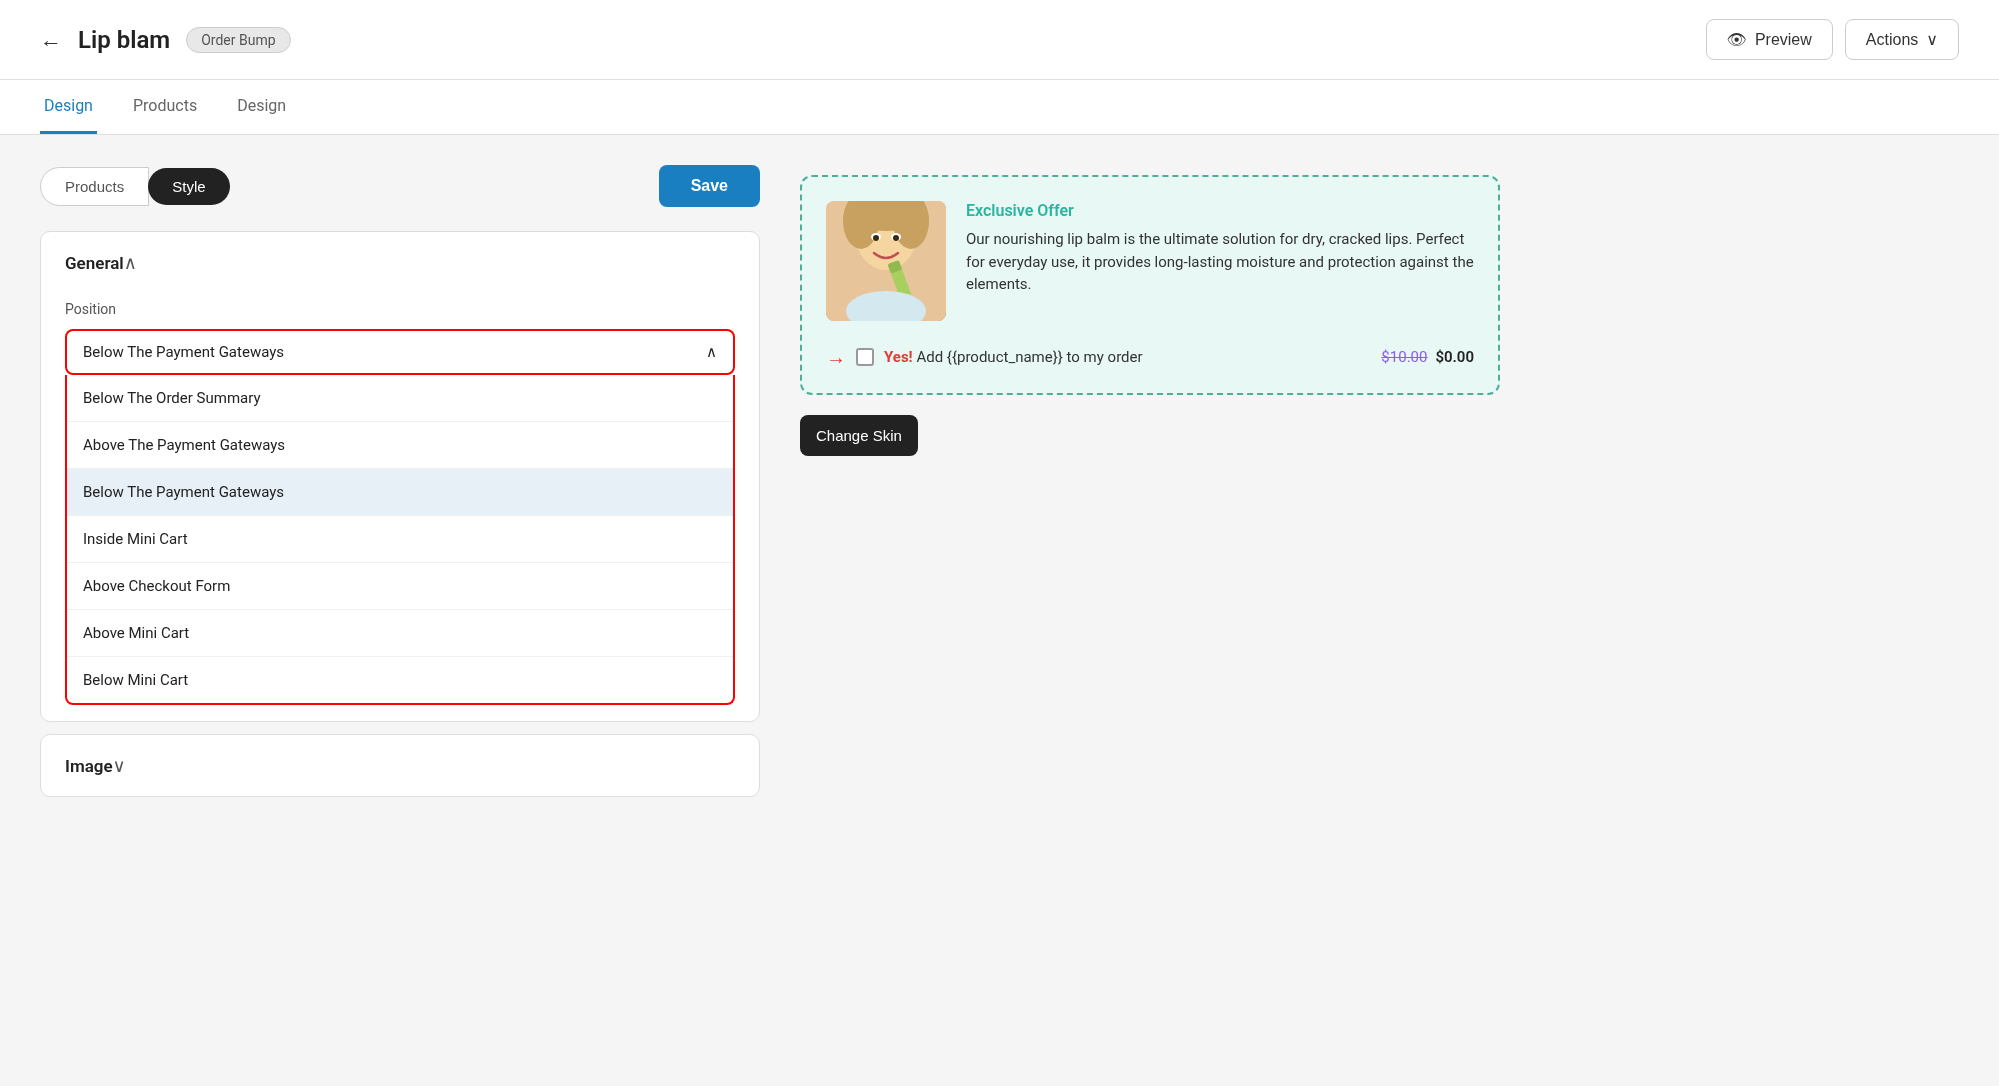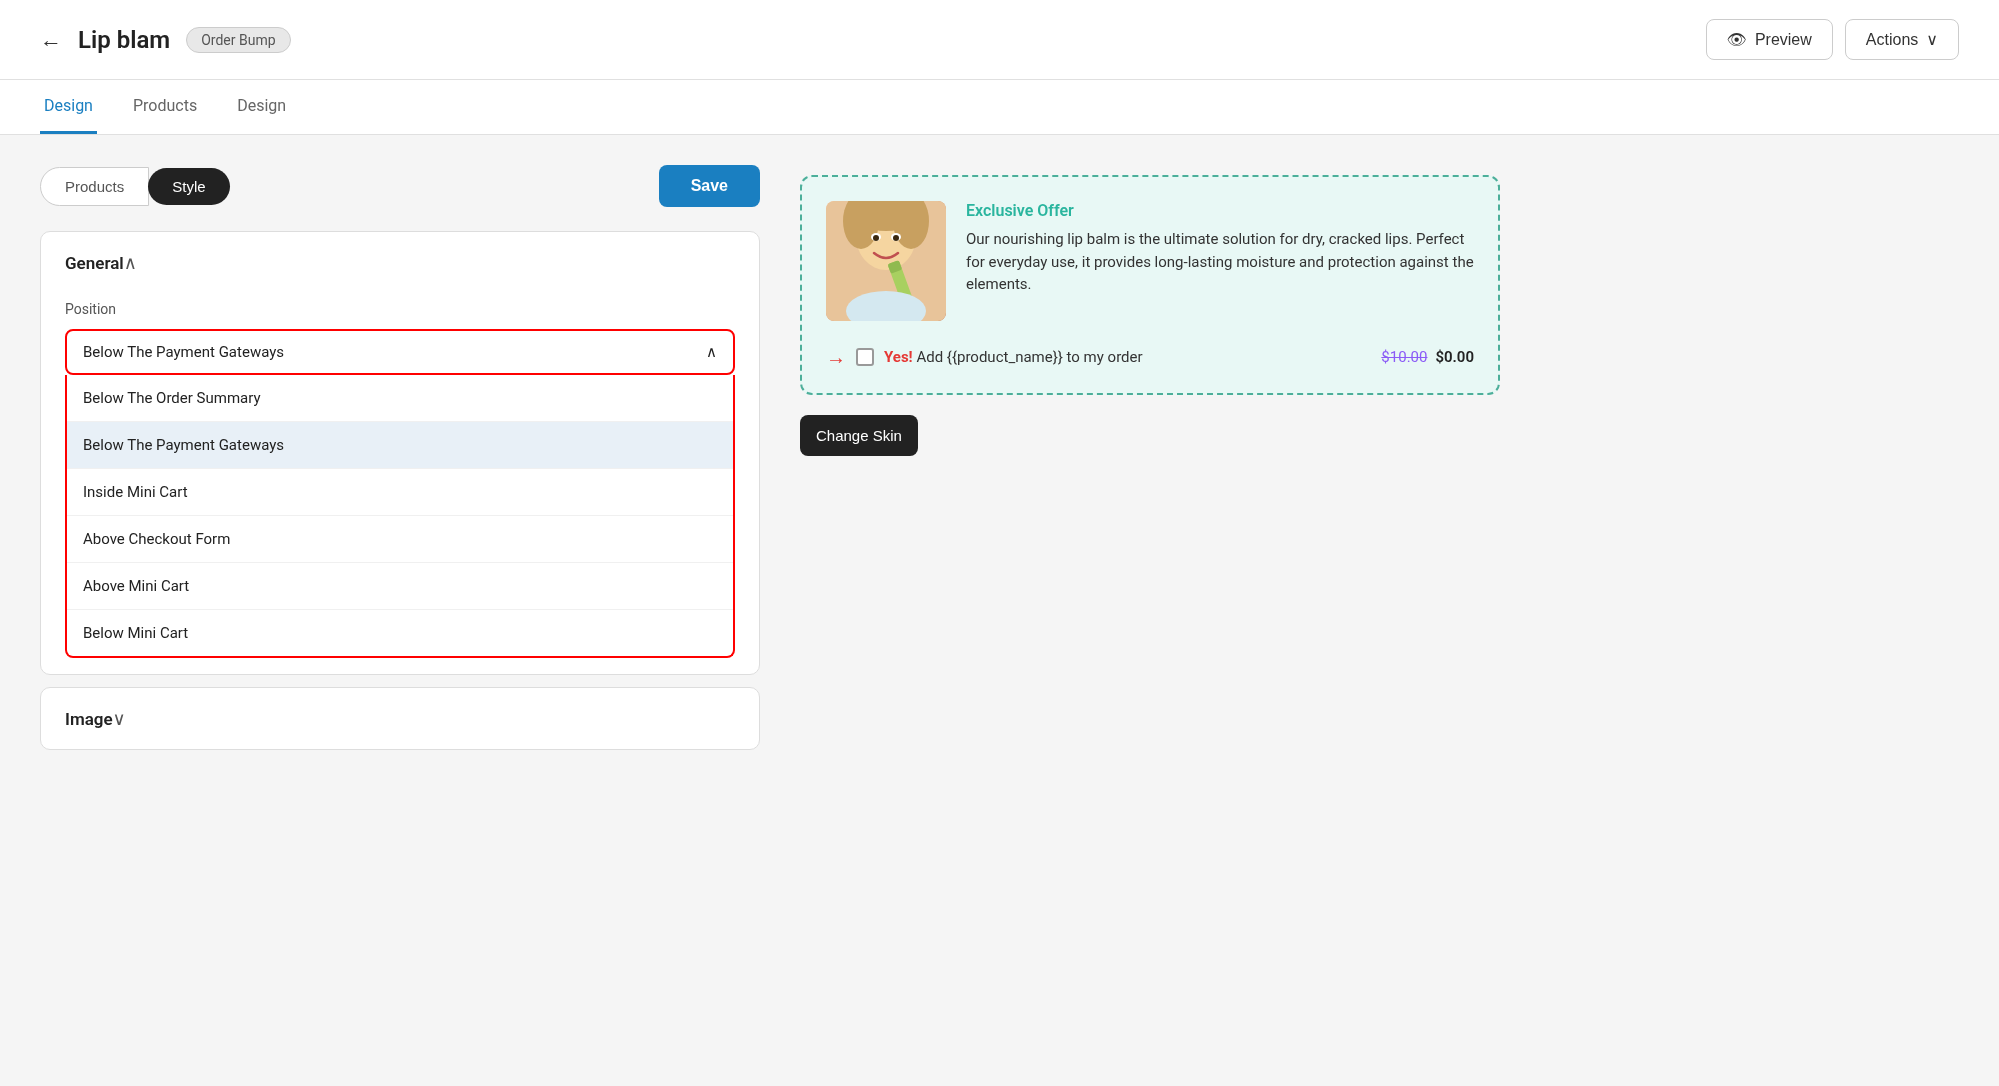--- a/index.html
+++ b/index.html
@@ -394,20 +394,21 @@
       <div class="position-label">Position</div>
 
       <div class="dropdown-trigger">
         <span>Below The Payment Gateways</span>
         <span>∧</span>
       </div>
 
       <div class="dropdown-menu">
         <div class="dropdown-scroll-wrapper">
           <div class="dropdown-item">Below The Order Summary</div>
+          <div class="dropdown-item">Above The Payment Gateways</div>
           <div class="dropdown-item selected">Below The Payment Gateways</div>
           <div class="dropdown-item">Inside Mini Cart</div>
           <div class="dropdown-item">Above Checkout Form</div>
           <div class="dropdown-item">Above Mini Cart</div>
           <div class="dropdown-item">Below Mini Cart</div>
         </div>
       </div>
 
       <div style="height:16px;"></div>
     </div>

